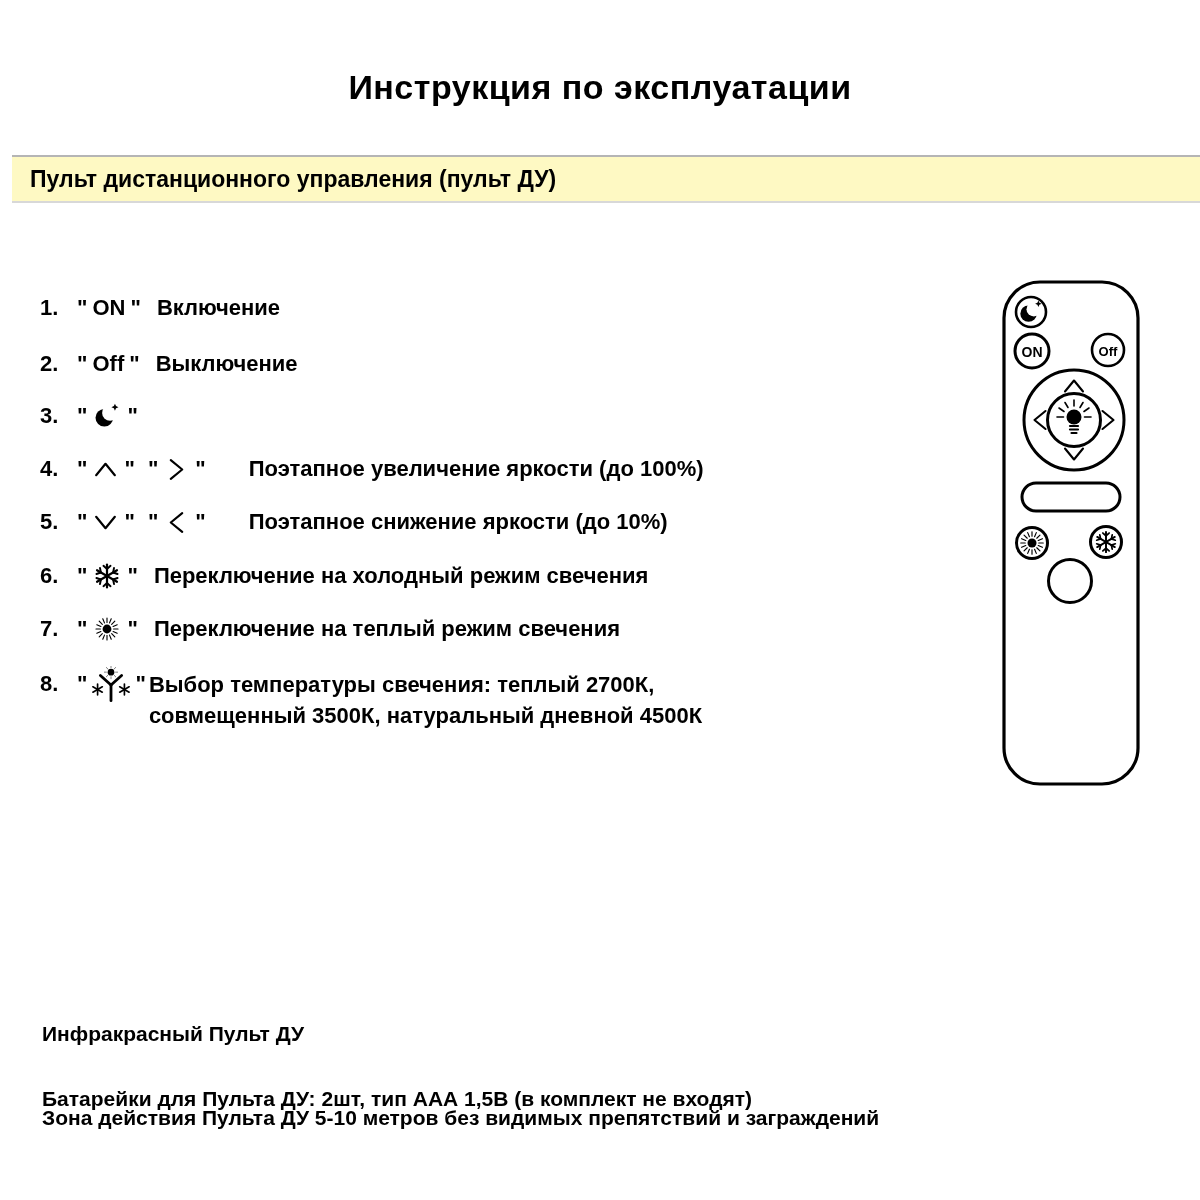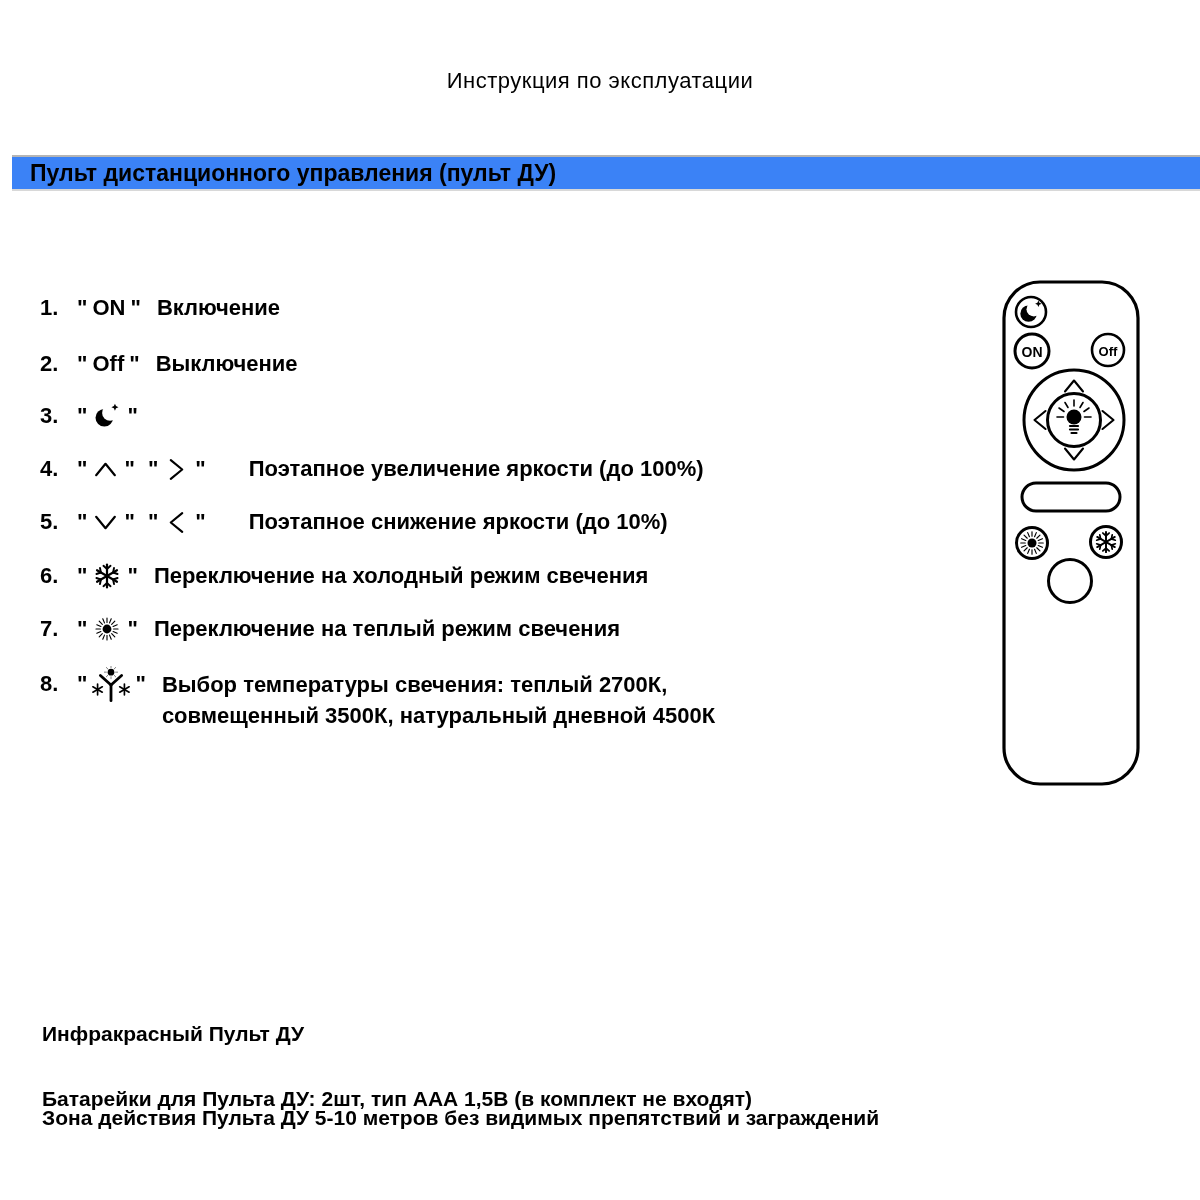--- a/index.html
+++ b/index.html
@@ -2,43 +2,43 @@
 <html><head>
 <meta charset="utf-8">
 <style>
   html,body{margin:0;padding:0;background:#ffffff;}
   #canvas{
     position:relative;width:1200px;height:1200px;background:#ffffff;overflow:hidden;
     font-family:"Liberation Sans","DejaVu Sans",sans-serif;color:#000;
   }
   .page-title{
     position:absolute;left:0;right:0;top:68px;text-align:center;
-    font-size:22px;font-weight:normal;letter-spacing:0.5px;
+    font-size:34px;font-weight:bold;letter-spacing:0.5px;
   }
   .section-bar{
-    position:absolute;left:12px;right:0;height:36px;box-sizing:border-box;
-    background:#3b82f6;border-top:2px solid #b5b5b5;border-bottom:2px solid #d8d8d8;
+    position:absolute;left:12px;right:0;height:48px;box-sizing:border-box;
+    background:#fef9c3;border-top:2px solid #b5b5b5;border-bottom:2px solid #d8d8d8;
     display:flex;align-items:center;padding-left:18px;
     font-size:23px;font-weight:bold;
   }
   .bar-remote{top:155px;}
   .bar-tech{top:940px;}
   .row{
     position:absolute;left:40px;display:flex;align-items:center;
     font-size:22px;font-weight:bold;white-space:nowrap;line-height:30px;
   }
   .row .num{width:34px;flex:0 0 auto;}
   .row .q{margin:0 3px;}
   .row .tok{margin:0 2px;}
   .row .label{margin-left:13px;text-align:center;}
   .row .label-wide{margin-left:40px;}
   .row .grp2{margin-left:10px;}
   .li-icon{display:block;margin:0 2px;flex:0 0 auto;}
   .row8{align-items:flex-start;}
-  .row8 .lines{margin-left:13px;line-height:31px;}
+  .row8 .lines{line-height:31px;}
   .row8 .li-icon{margin-top:-3px;}
   .tech-line{
     position:absolute;left:42px;font-size:21px;font-weight:bold;white-space:nowrap;
   }
   #tech1{top:1022px;} #tech2{top:1064px;margin-top:23px;} #tech3{top:1106px;}
   .remote-wrap{position:absolute;left:1002px;top:280px;width:138px;height:506px;}
   .hidden-defs{position:absolute;width:0;height:0;overflow:hidden;}
 </style>
 </head>
 <body>

